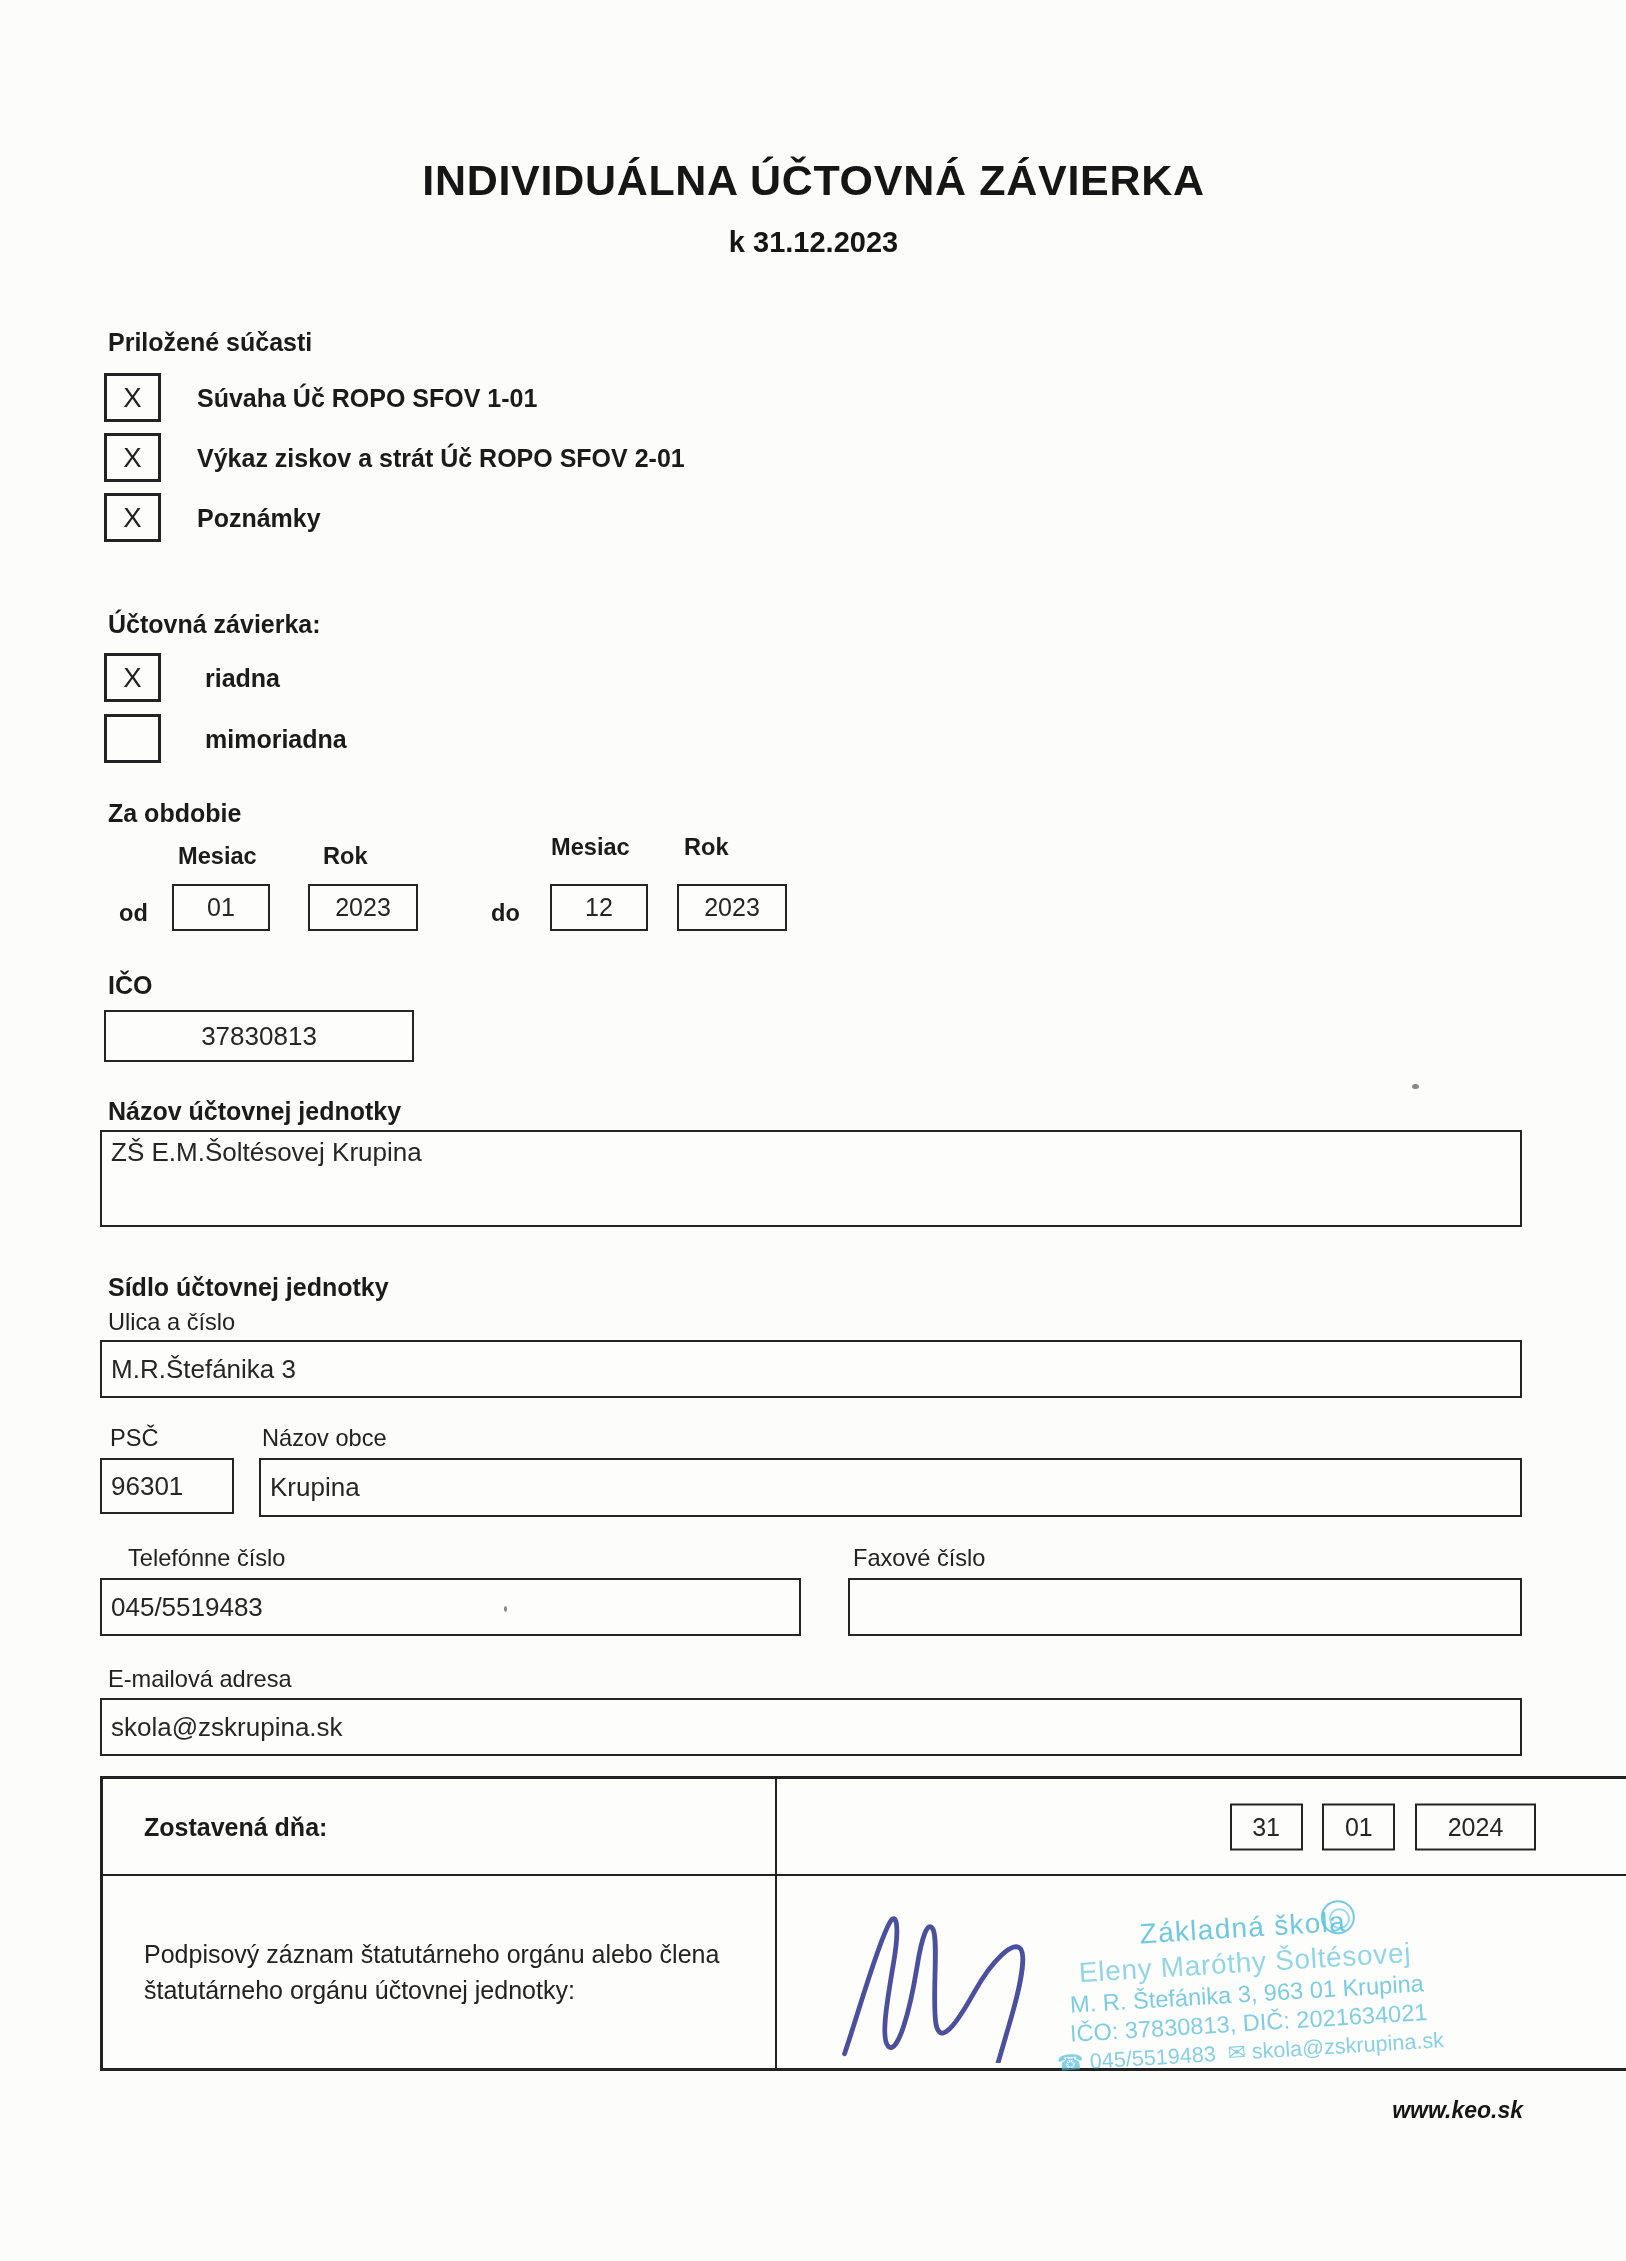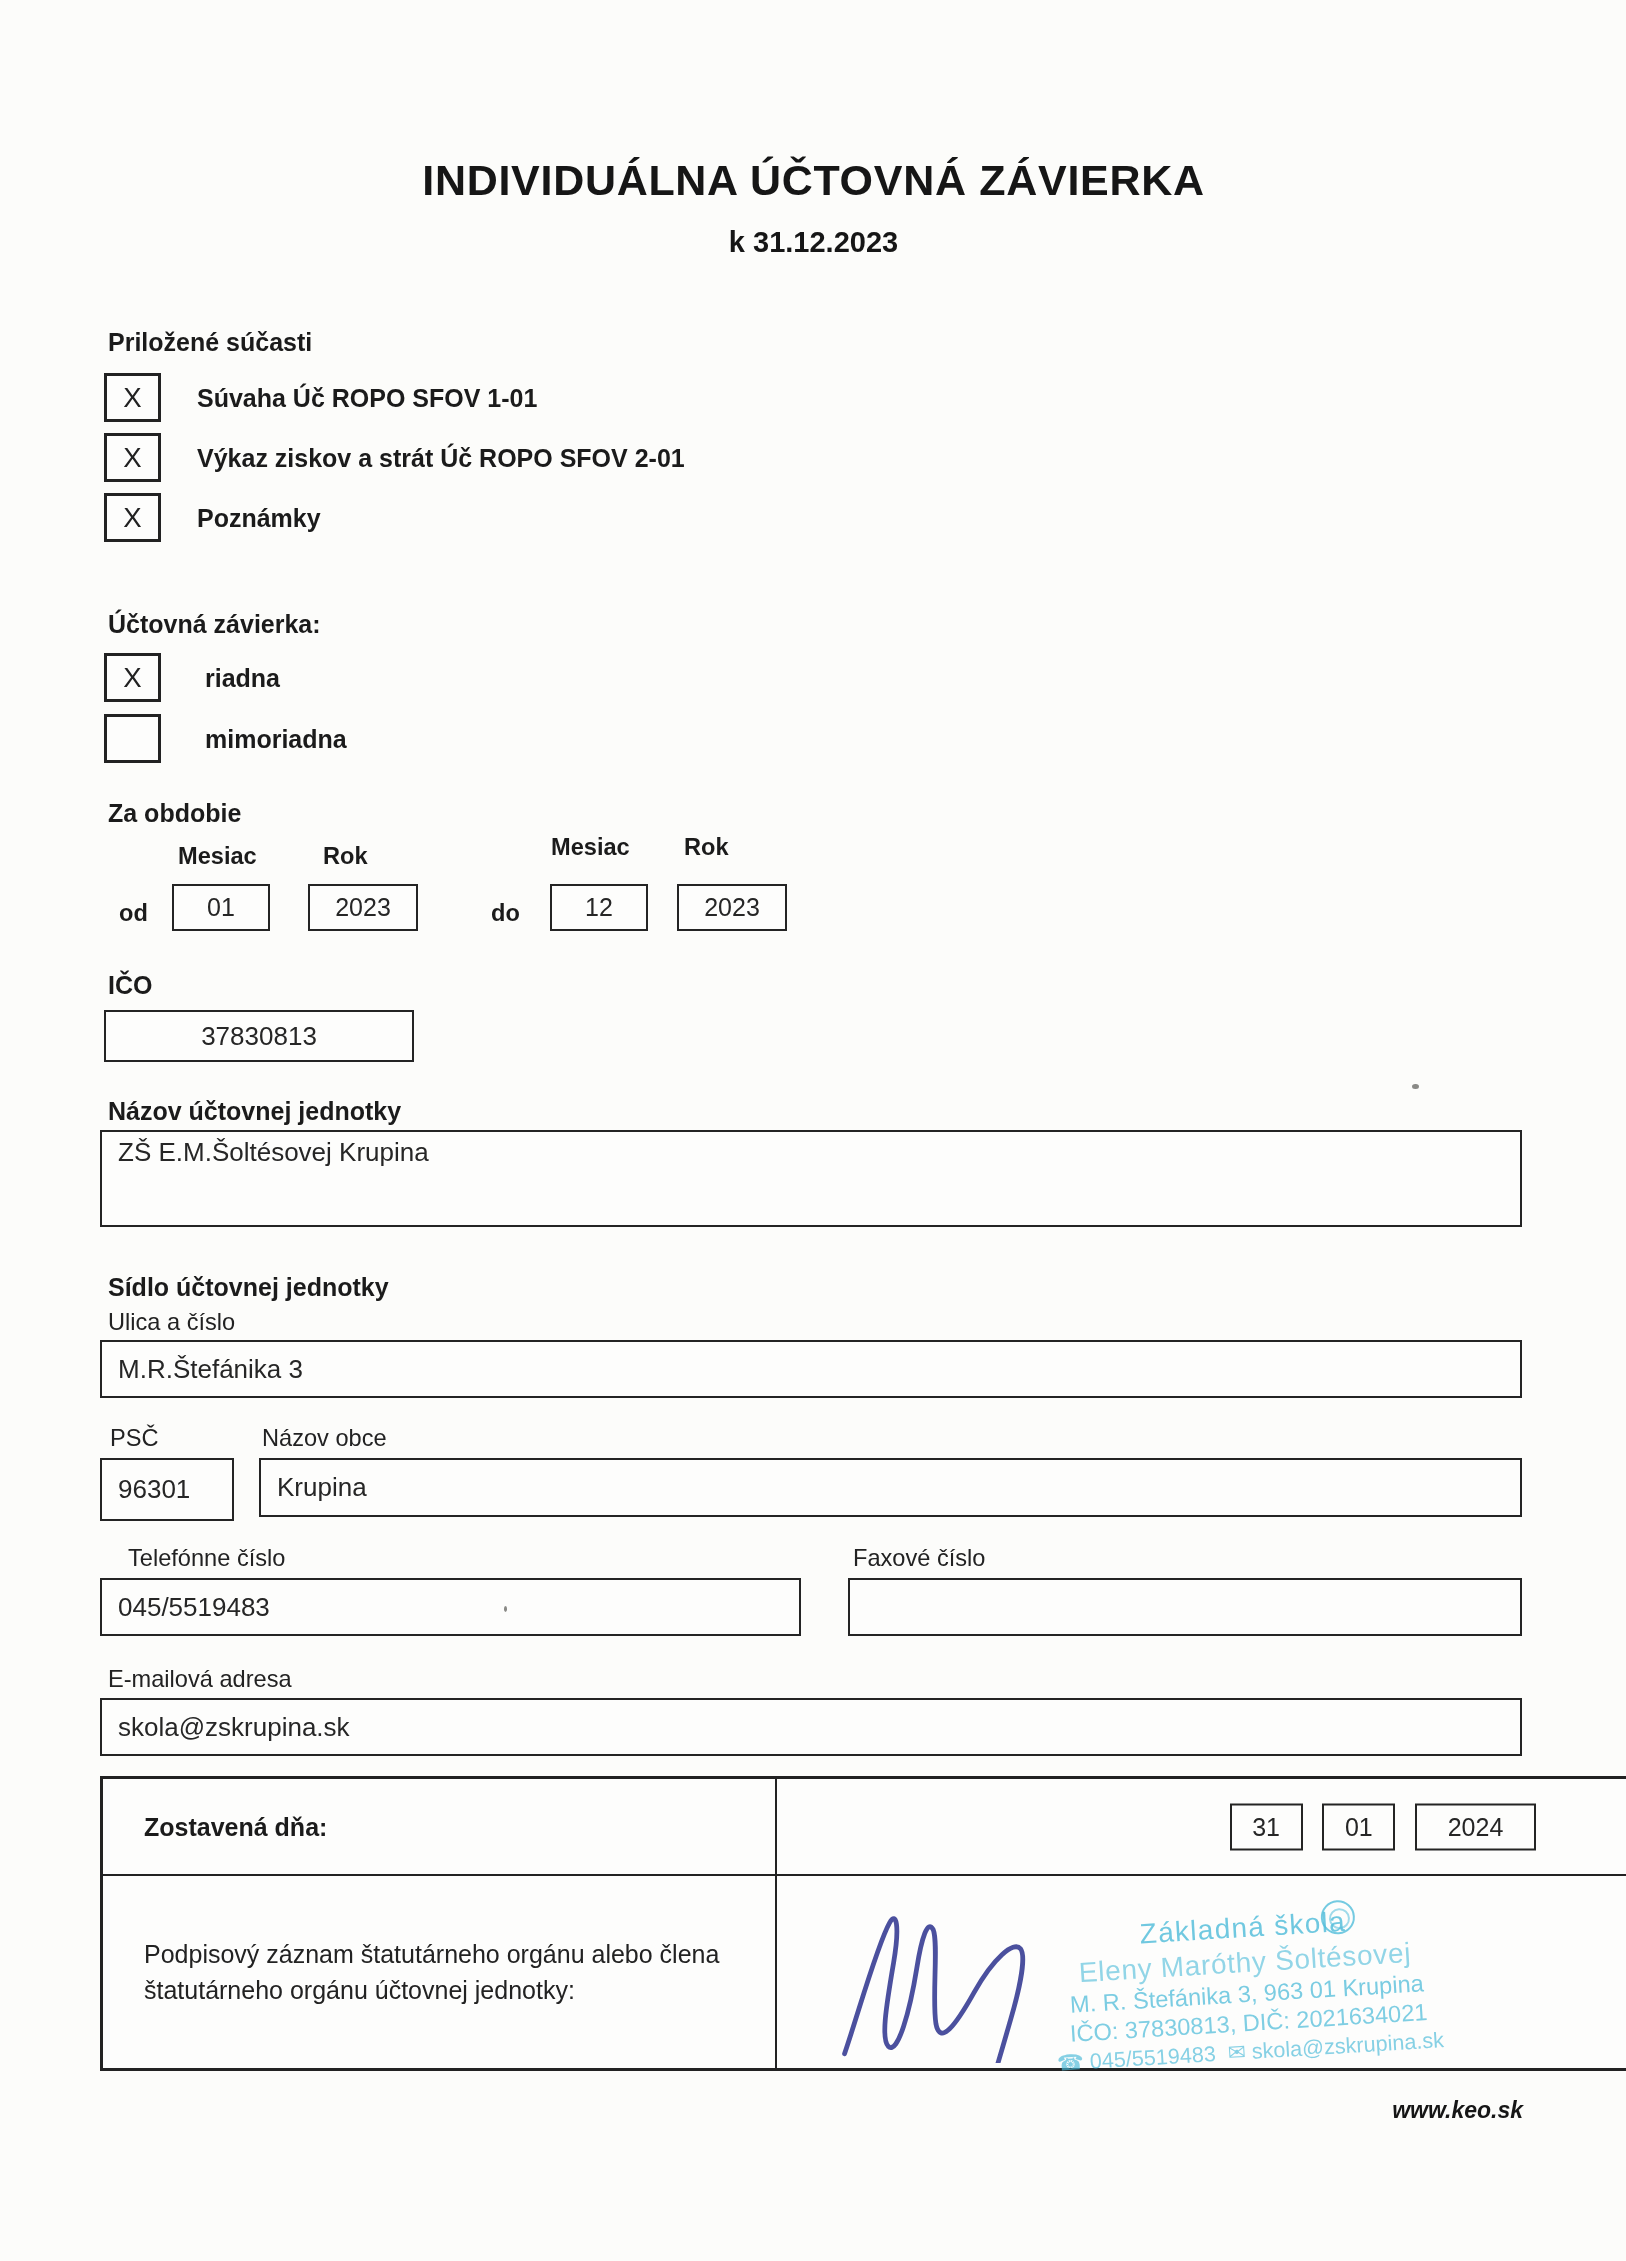--- a/index.html
+++ b/index.html
@@ -31,21 +31,21 @@
   .cb-label{font-size:25px;font-weight:bold;color:#1b1b1b;}
 
   .vbox{
     border:2.6px solid #242424;
     background:#fdfdfc;
     display:flex;align-items:center;
     font-size:26px;color:#262626;
     box-sizing:border-box;
   }
   .vbox.center{justify-content:center;}
-  .vbox.pad{padding-left:16px;}
+  .vbox.pad{padding-left:9px;}
   .vbox.top{align-items:flex-start;padding-top:5.2px;}
 
   .small-box{
     border:2.6px solid #242424;background:#fdfdfc;
     display:flex;align-items:center;justify-content:center;
     font-size:25px;color:#262626;box-sizing:border-box;
   }
 
   .sig-table{
     left:100px;top:1776px;width:1564px;height:295px;
@@ -160,21 +160,21 @@
   </div>
 
   <div class="abs h-label" style="left:108px;top:1273px;">Sídlo účtovnej jednotky</div>
   <div class="abs f-label" style="left:108px;top:1309px;">Ulica a číslo</div>
   <div class="abs vbox pad" style="left:100px;top:1340px;width:1422px;height:58px;">
     <span>M.R.Štefánika 3</span>
   </div>
 
   <div class="abs f-label" style="left:110px;top:1425px;">PSČ</div>
   <div class="abs f-label" style="left:262px;top:1425px;">Názov obce</div>
-  <div class="abs vbox pad" style="left:100px;top:1458px;width:134px;height:63px;">
+  <div class="abs vbox pad" style="left:100px;top:1458px;width:134px;height:56px;">
     <span>96301</span>
   </div>
   <div class="abs vbox pad" style="left:259px;top:1458px;width:1263px;height:59px;">
     <span>Krupina</span>
   </div>
 
   <div class="abs f-label" style="left:108px;top:1545px;margin-left:20px;">Telefónne číslo</div>
   <div class="abs f-label" style="left:853px;top:1545px;">Faxové číslo</div>
   <div class="abs vbox pad" style="left:100px;top:1578px;width:701px;height:58px;">
     <span>045/5519483</span>

